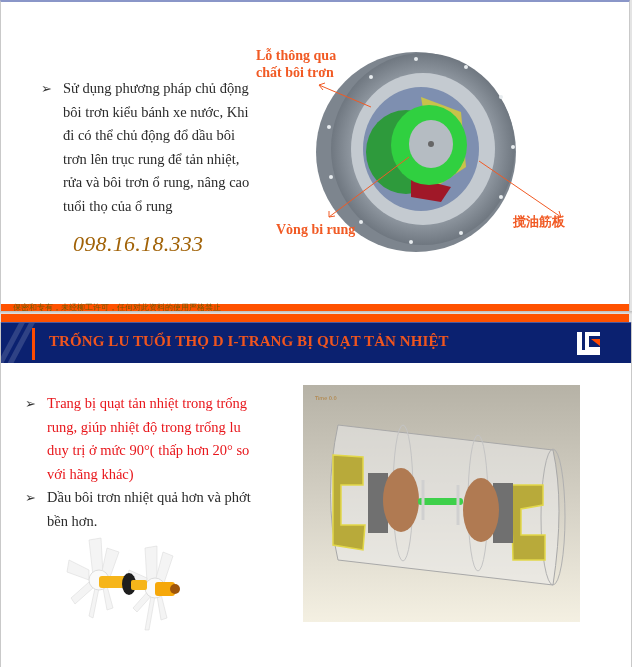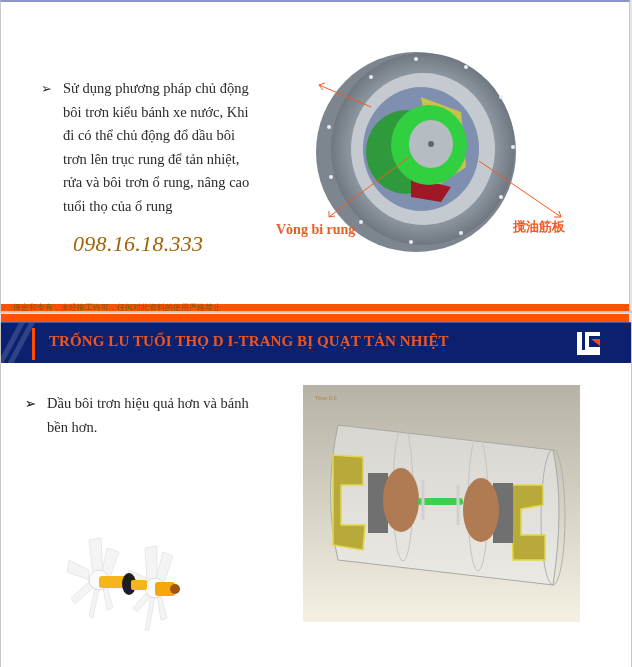--- a/index.html
+++ b/index.html
@@ -91,22 +91,26 @@
       </g>
       <g stroke="#f15a24" stroke-width="1" fill="none">
         <line x1="120" y1="70" x2="68" y2="48"></line>
         <polyline points="74,46 68,48 72,53"></polyline>
         <line x1="158" y1="120" x2="78" y2="180"></line>
         <polyline points="78,174 78,180 84,179"></polyline>
         <line x1="228" y1="124" x2="310" y2="180"></line>
         <polyline points="303,180 310,180 308,174"></polyline>
       </g>
     </svg>
+    <div class="callout" style="left:5px;top:10px;">
+      <div>Lỗ thông qua</div>
+      <div>chất bôi trơn</div>
+    </div>
     <div class="callout" style="left:25px;top:184px;">Vòng bi rung</div>
-    <div class="callout" style="left:262px;top:182px;font-family:Liberation Mono, monospace;font-size:13px;">搅油筋板</div>
+    <div class="callout" style="left:262px;top:176px;font-family:Liberation Serif, serif;font-size:13px;">搅油筋板</div>
   </div>
 
   <div class="footer-bar">
     <span class="footer-text">保密和专有，未经柳工许可，任何对此资料的使用严格禁止</span>
   </div>
 </div>
 <div class="footer-shadow"></div>
 
 <div class="slide" id="slide2">
   <div class="title-bar">
@@ -117,24 +121,25 @@
     <svg class="logo" viewBox="0 0 27 27">
       <path d="M2 2 H7 V20 H25 V25 H2 Z" fill="#ffffff"></path>
       <path d="M10 2 H25 V6 H14 V17 H25 V20 H10 Z" fill="#ffffff"></path>
       <path d="M16 9 H25 V16 Z" fill="#ff4b00"></path>
     </svg>
   </div>
 
   <ul class="bullet-list" id="s2-bullets">
     <li class="red">
       <span class="arrow">➢</span>
+      <span>Trang bị quạt tản nhiệt trong trống rung, giúp nhiệt độ trong trống lu duy trị ở mức 90°( thấp hơn 20° so với hãng khác)</span>
     </li>
     <li>
       <span class="arrow">➢</span>
-      <span>Dầu bôi trơn hiệu quả hơn và bánh bền hơn.</span>
+      <span>Dầu bôi trơn nhiệt quả hơn và phớt bền hơn.</span>
     </li>
   </ul>
 
   <svg class="fan-img" viewBox="0 0 140 120">
     <g fill="#f4f4f4" stroke="#dcdcdc" stroke-width="0.6">
       <path d="M30 20 L42 18 L44 55 L34 56 Z"></path>
       <path d="M48 28 L60 32 L50 60 L42 56 Z"></path>
       <path d="M10 40 L30 50 L30 60 L8 52 Z"></path>
       <path d="M12 78 L30 62 L34 68 L16 84 Z"></path>
       <path d="M30 96 L36 68 L40 68 L34 98 Z"></path>

